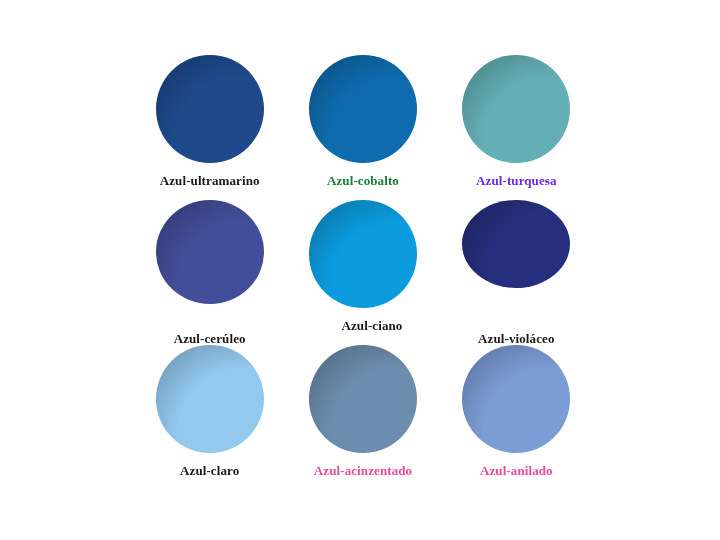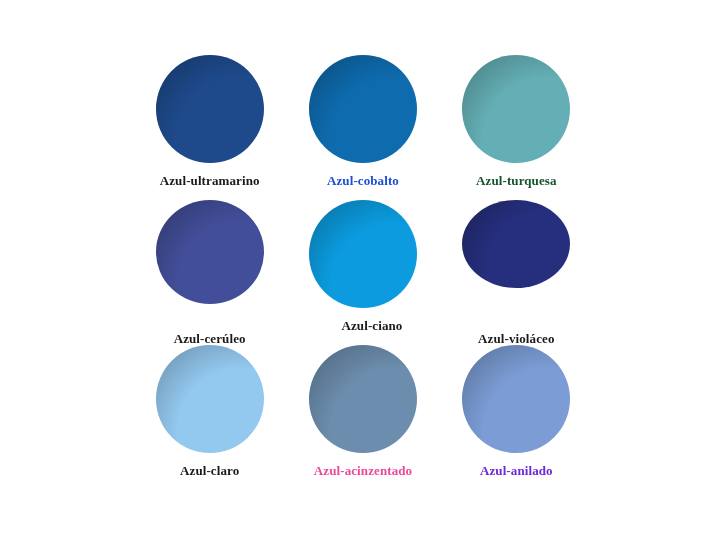--- a/index.html
+++ b/index.html
@@ -92,28 +92,28 @@
       <div class="swatch-disc-wrap">
         <div class="swatch-disc" style="background-color: rgb(30, 74, 140);"></div>
       </div>
       <div class="swatch-label" style="color: rgb(26, 26, 26);">Azul-ultramarino</div>
     </div>
 
     <div class="swatch">
       <div class="swatch-disc-wrap">
         <div class="swatch-disc" style="background-color: rgb(14, 107, 174);"></div>
       </div>
-      <div class="swatch-label" style="color: #1d4ed8;">Azul-cobalto</div>
+      <div class="swatch-label" style="color: #15803d;">Azul-cobalto</div>
     </div>
 
     <div class="swatch">
       <div class="swatch-disc-wrap">
         <div class="swatch-disc" style="background-color: rgb(100, 175, 181);"></div>
       </div>
-      <div class="swatch-label" style="color: #14532d;">Azul-turquesa</div>
+      <div class="swatch-label" style="color: #6d28d9;">Azul-turquesa</div>
     </div>
 
     <div class="swatch">
       <div class="swatch-disc-wrap">
         <div class="swatch-disc" style="background-color: rgb(66, 78, 153);"></div>
       </div>
       <div class="swatch-label" style="color: rgb(26, 26, 26); margin-top: 28px;">Azul-cerúleo</div>
     </div>
 
     <div class="swatch">
@@ -141,17 +141,17 @@
       <div class="swatch-disc-wrap">
         <div class="swatch-disc" style="background-color: rgb(108, 141, 173);"></div>
       </div>
       <div class="swatch-label" style="color: #ec4899;">Azul-acinzentado</div>
     </div>
 
     <div class="swatch">
       <div class="swatch-disc-wrap">
         <div class="swatch-disc" style="background-color: rgb(123, 156, 212);"></div>
       </div>
-      <div class="swatch-label" style="color: #6d28d9;">Azul-anilado</div>
+      <div class="swatch-label" style="color: #ec4899;">Azul-anilado</div>
     </div>
 
   </div>
 </div>
 
 </body></html>

